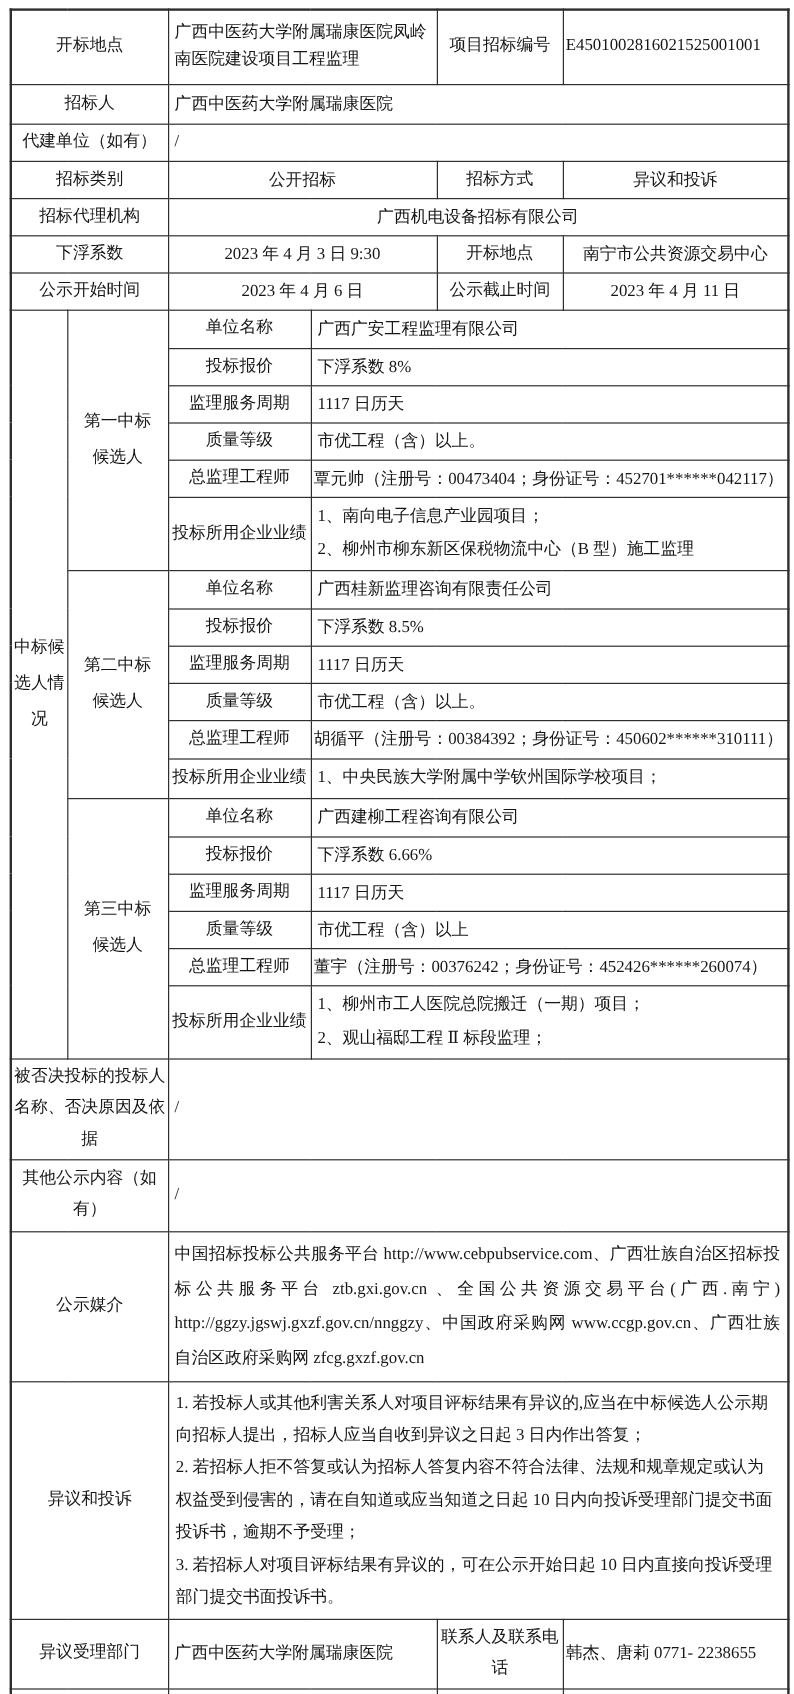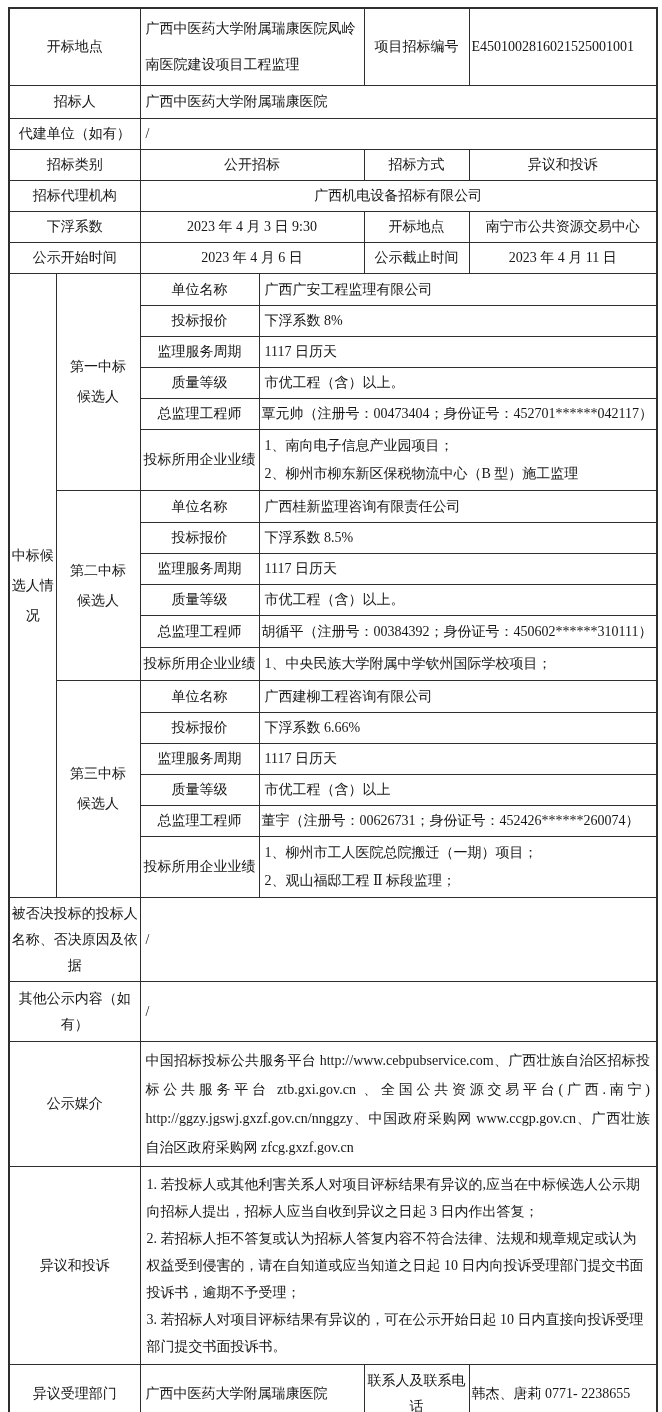--- a/index.html
+++ b/index.html
@@ -18,21 +18,21 @@
     font-size:14px;
     vertical-align:middle;
     padding:2px 3px;
     overflow-wrap:break-word;
     word-wrap:break-word;
   }
   td.lbl{text-align:center;padding:2px 1px;line-height:26px;}
   td.ctr{text-align:center;}
   td.val{text-align:left;padding-left:5px;}
   td.val-tight{text-align:left;padding-left:2px;padding-right:1px;}
-  td.ml30{line-height:36px;}
+  td.ml30{line-height:22px;}
   td.rank{padding:2px 10px;line-height:30px;text-align:center;}
   td.section-vert{padding:1px 1px;line-height:30px;}
   td.just{text-align:justify;line-height:29px;padding:4px 6px 4px 5px;}
   td.paras{line-height:27px;padding:4px 6px 4px 6px;}
   td.paras div{margin:0;}
   td.ach div{line-height:28px;}
 </style>
 </head>
 <body>
 
@@ -154,21 +154,21 @@
       <tr style="height:30px">
         <td class="lbl">监理服务周期</td>
         <td colspan="3" class="val">1117  日历天</td>
       </tr>
       <tr style="height:30px">
         <td class="lbl">质量等级</td>
         <td colspan="3" class="val">市优工程（含）以上</td>
       </tr>
       <tr style="height:30px">
         <td class="lbl">总监理工程师</td>
-        <td colspan="3" class="val val-tight">董宇（注册号：00626731；身份证号：452426******260074）</td>
+        <td colspan="3" class="val val-tight">董宇（注册号：00376242；身份证号：452426******260074）</td>
       </tr>
       <tr style="height:56px">
         <td class="lbl">投标所用企业业绩</td>
         <td colspan="3" class="val ach">
           <div>1、柳州市工人医院总院搬迁（一期）项目；</div>
           <div>2、观山福邸工程 Ⅱ 标段监理；</div>
         </td>
       </tr>
 
       <tr style="height:84px">

